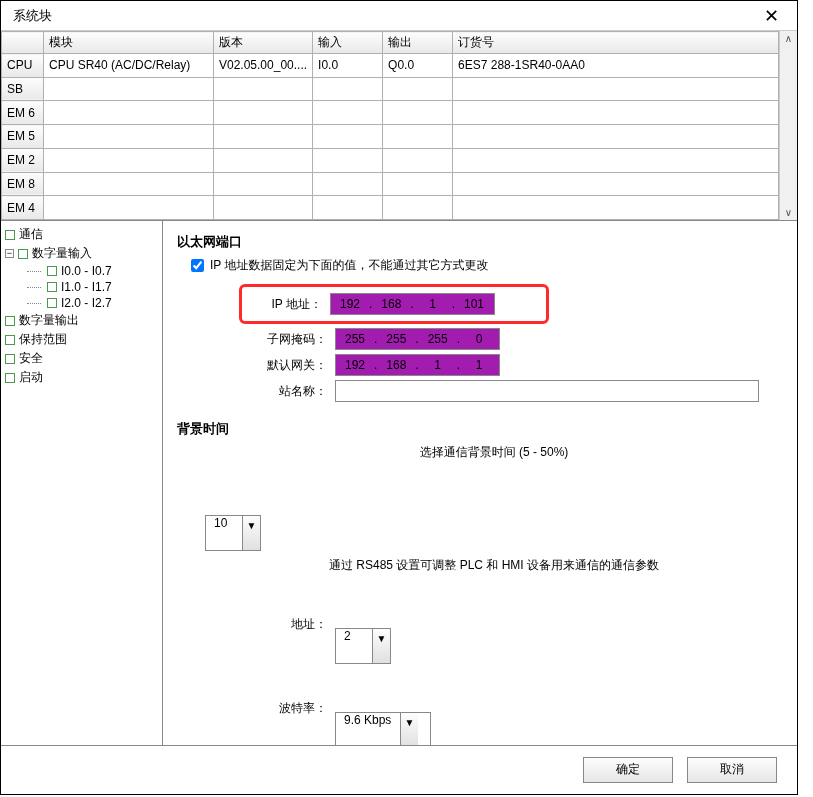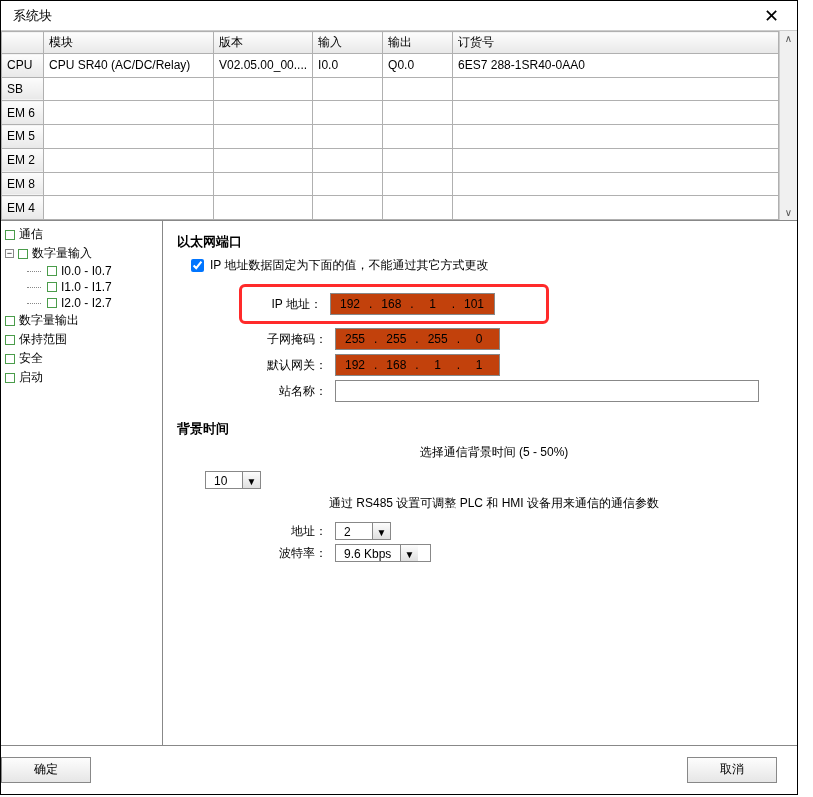--- a/index.html
+++ b/index.html
@@ -133,21 +133,21 @@
     }
     .form-row label {
       width: 88px;
       text-align: right;
       padding-right: 8px;
     }
     .ip-input {
       display: flex;
       align-items: center;
       border: 1px solid #888;
-      background: #c2410c;
+      background: #a21caf;
       height: 22px;
       padding: 0 2px;
       width: 165px;
     }
     .ip-input input {
       width: 34px;
       border: none;
       text-align: center;
       font-size: 12px;
       outline: none;
@@ -168,40 +168,41 @@
       border: 1px solid #888;
       height: 22px;
       padding: 0 4px;
       font-size: 12px;
     }
     .wide-input { width: 424px; }
     .indent-note { margin: 6px 0 10px 28px; text-align: center; }
     .select-wrap {
       display: inline-flex;
       border: 1px solid #888;
-      height: 18px;
-      align-items: flex-end;
-      background: #fff;
+      height: 36px;
+      align-items: flex-start;
+      background: #fff;
+      margin-top: 44px;
     }
     .select-wrap span { padding: 0 8px; min-width: 36px; }
     .select-arrow {
       border-left: 1px solid #888;
       width: 18px;
       text-align: center;
       font-size: 10px;
       cursor: pointer;
       background: linear-gradient(#fdfdfd,#e0e0e0);
       height: 100%;
       line-height: 20px;
     }
     .button-bar {
       border-top: 1px solid #888;
       height: 48px;
       display: flex;
-      justify-content: space-between;
+      justify-content: flex-end;
       align-items: center;
       gap: 14px;
       padding-right: 20px;
     }
     .btn {
       min-width: 90px;
       height: 26px;
       border: 1px solid #888;
       background: linear-gradient(#fdfdfd,#e6e6e6);
       cursor: pointer;

